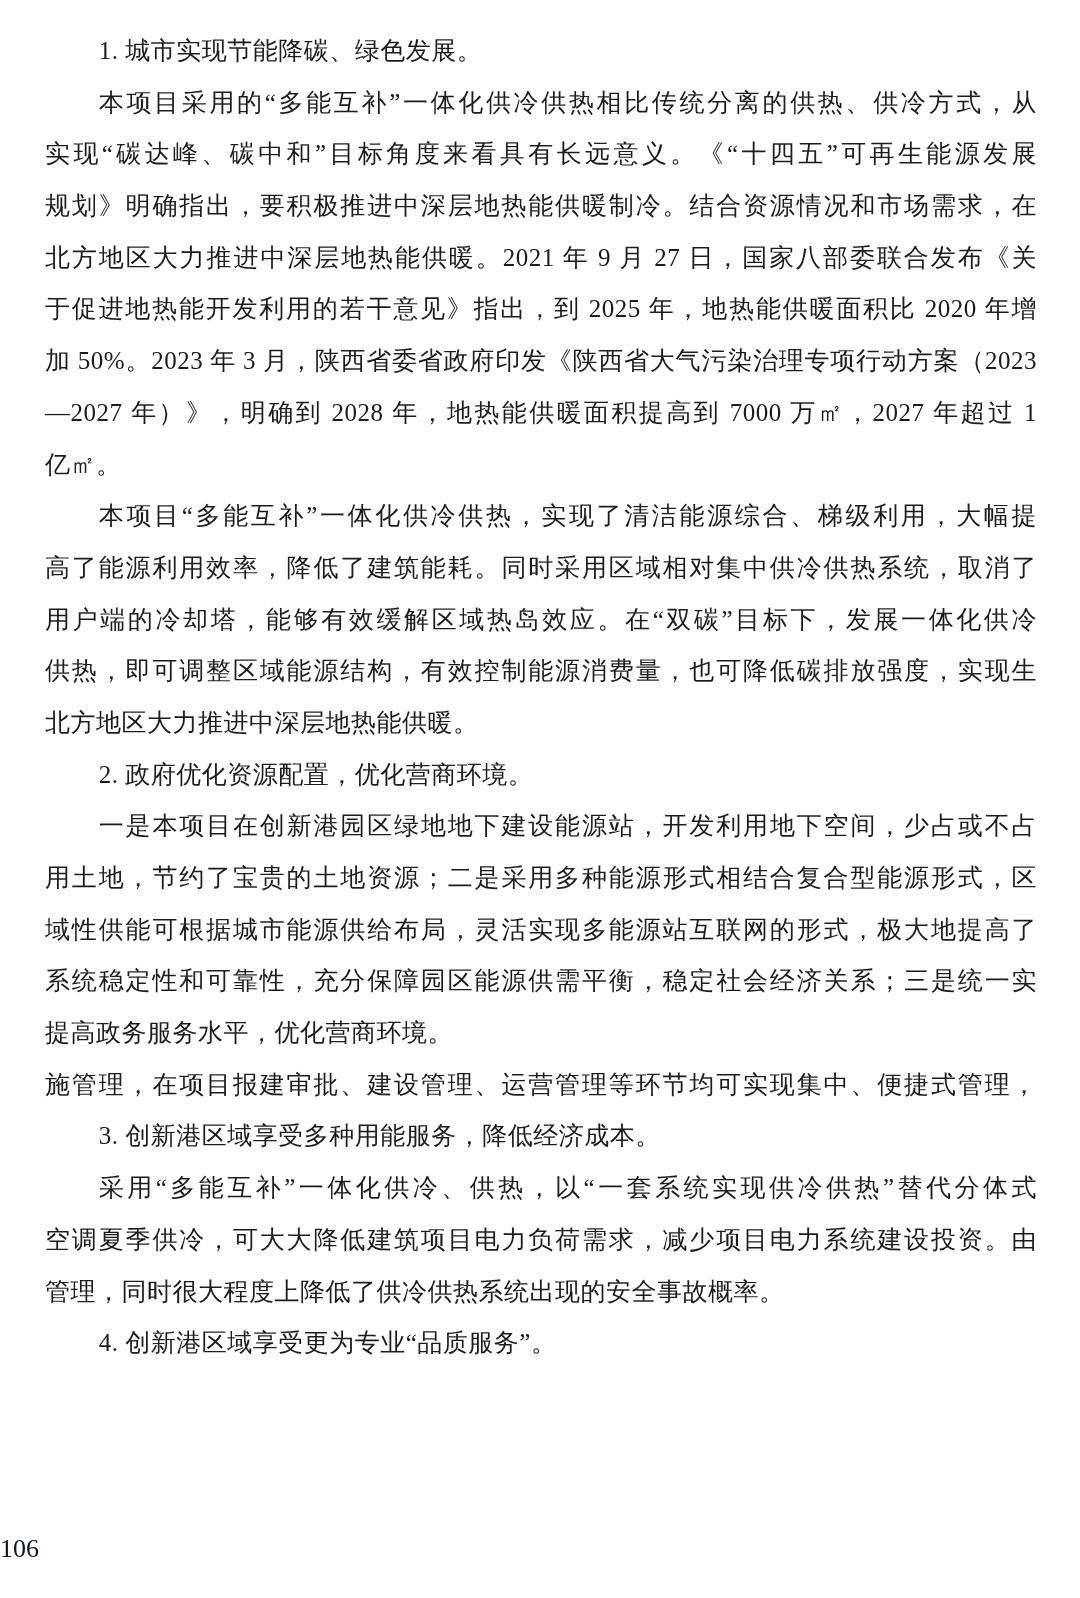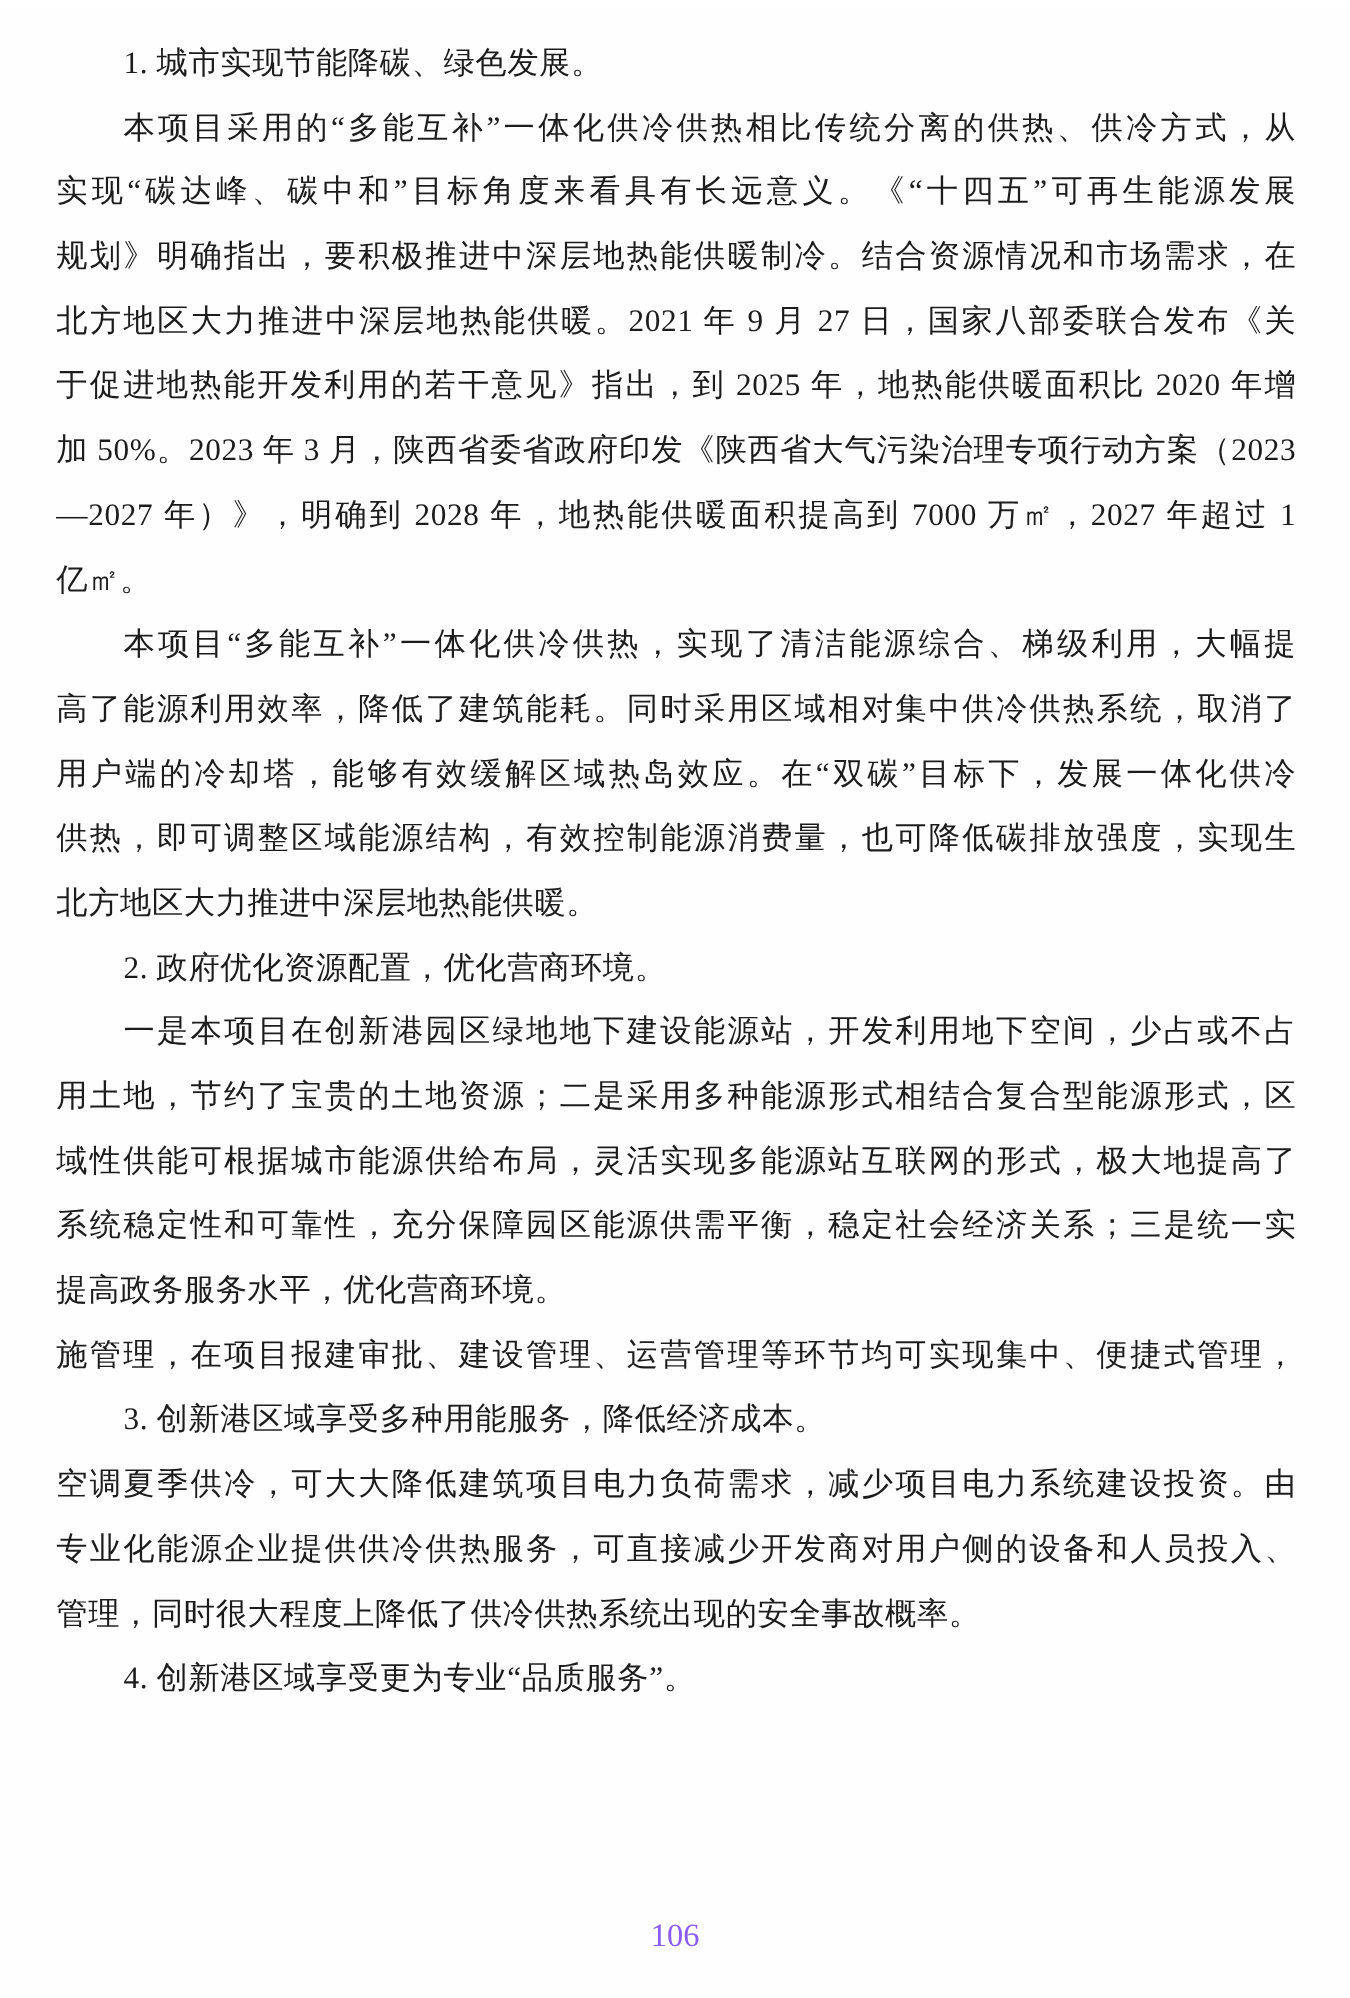--- a/index.html
+++ b/index.html
@@ -36,24 +36,24 @@
     text-align-last: justify;
   }
   .line.ind {
     text-indent: 2.15em;
   }
   .footer {
     position: absolute;
     top: 1519px;
     left: 0;
     right: 0;
-    text-align: center;
+    text-align: left;
     font-size: 26px;
     line-height: 52px;
-    color: #8b5cf6;
+    color: #0f172a;
   }
 </style>
 </head>
 <body>
 
 <div class="page">
   <div class="textblock" id="lines">
       <div class="line ind">1. 城市实现节能降碳、绿色发展。</div>
       <div class="line j ind">本项目采用的“多能互补”一体化供冷供热相比传统分离的供热、供冷方式，从</div>
       <div class="line j">实现“碳达峰、碳中和”目标角度来看具有长远意义。《“十四五”可再生能源发展</div>
@@ -69,19 +69,19 @@
       <div class="line j">供热，即可调整区域能源结构，有效控制能源消费量，也可降低碳排放强度，实现生</div>
       <div class="line">北方地区大力推进中深层地热能供暖。</div>
       <div class="line ind">2. 政府优化资源配置，优化营商环境。</div>
       <div class="line j ind">一是本项目在创新港园区绿地地下建设能源站，开发利用地下空间，少占或不占</div>
       <div class="line j">用土地，节约了宝贵的土地资源；二是采用多种能源形式相结合复合型能源形式，区</div>
       <div class="line j">域性供能可根据城市能源供给布局，灵活实现多能源站互联网的形式，极大地提高了</div>
       <div class="line j">系统稳定性和可靠性，充分保障园区能源供需平衡，稳定社会经济关系；三是统一实</div>
       <div class="line">提高政务服务水平，优化营商环境。</div>
       <div class="line j">施管理，在项目报建审批、建设管理、运营管理等环节均可实现集中、便捷式管理，</div>
       <div class="line ind">3. 创新港区域享受多种用能服务，降低经济成本。</div>
+      <div class="line j ind">采用“多能互补”一体化供冷、供热，以“一套系统实现供冷供热”替代分体式</div>
       <div class="line j">空调夏季供冷，可大大降低建筑项目电力负荷需求，减少项目电力系统建设投资。由</div>
-      <div class="line j">专业化能源企业提供供冷供热服务，可直接减少开发商对用户侧的设备和人员投入、</div>
       <div class="line">管理，同时很大程度上降低了供冷供热系统出现的安全事故概率。</div>
       <div class="line ind">4. 创新港区域享受更为专业“品质服务”。</div>
     </div>
   <div class="footer">106</div>
 </div>
 
 </body></html>

